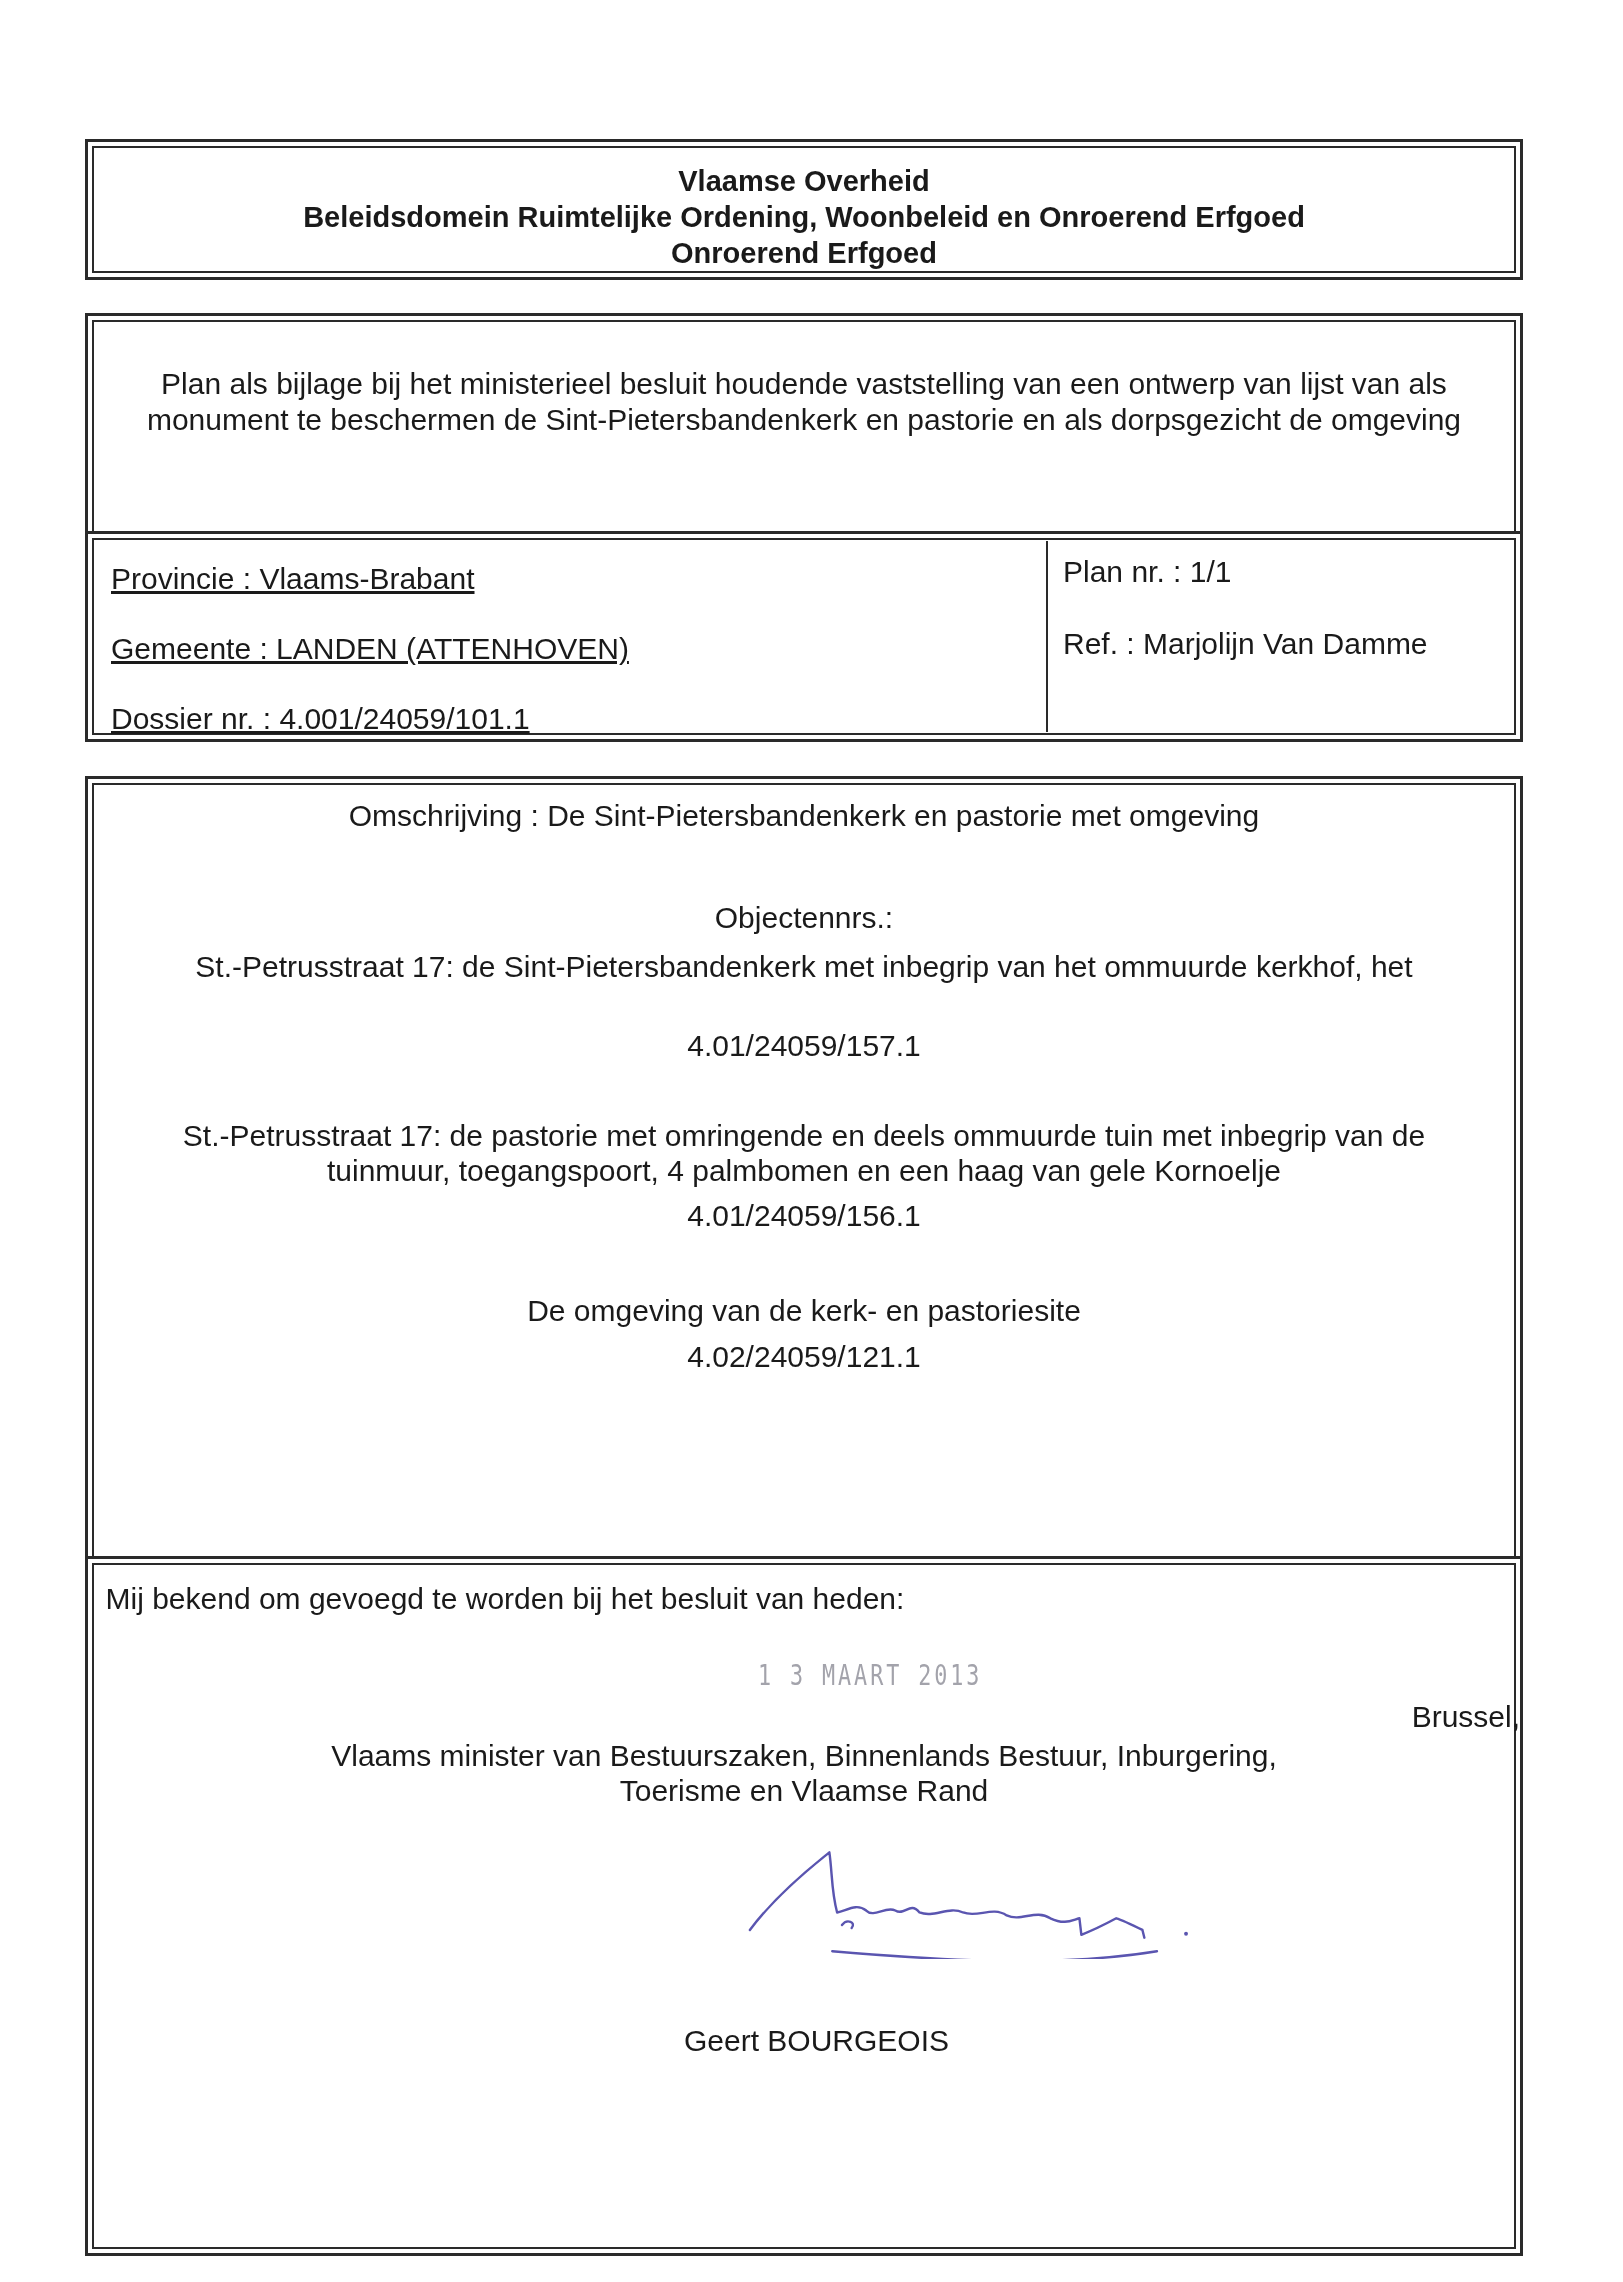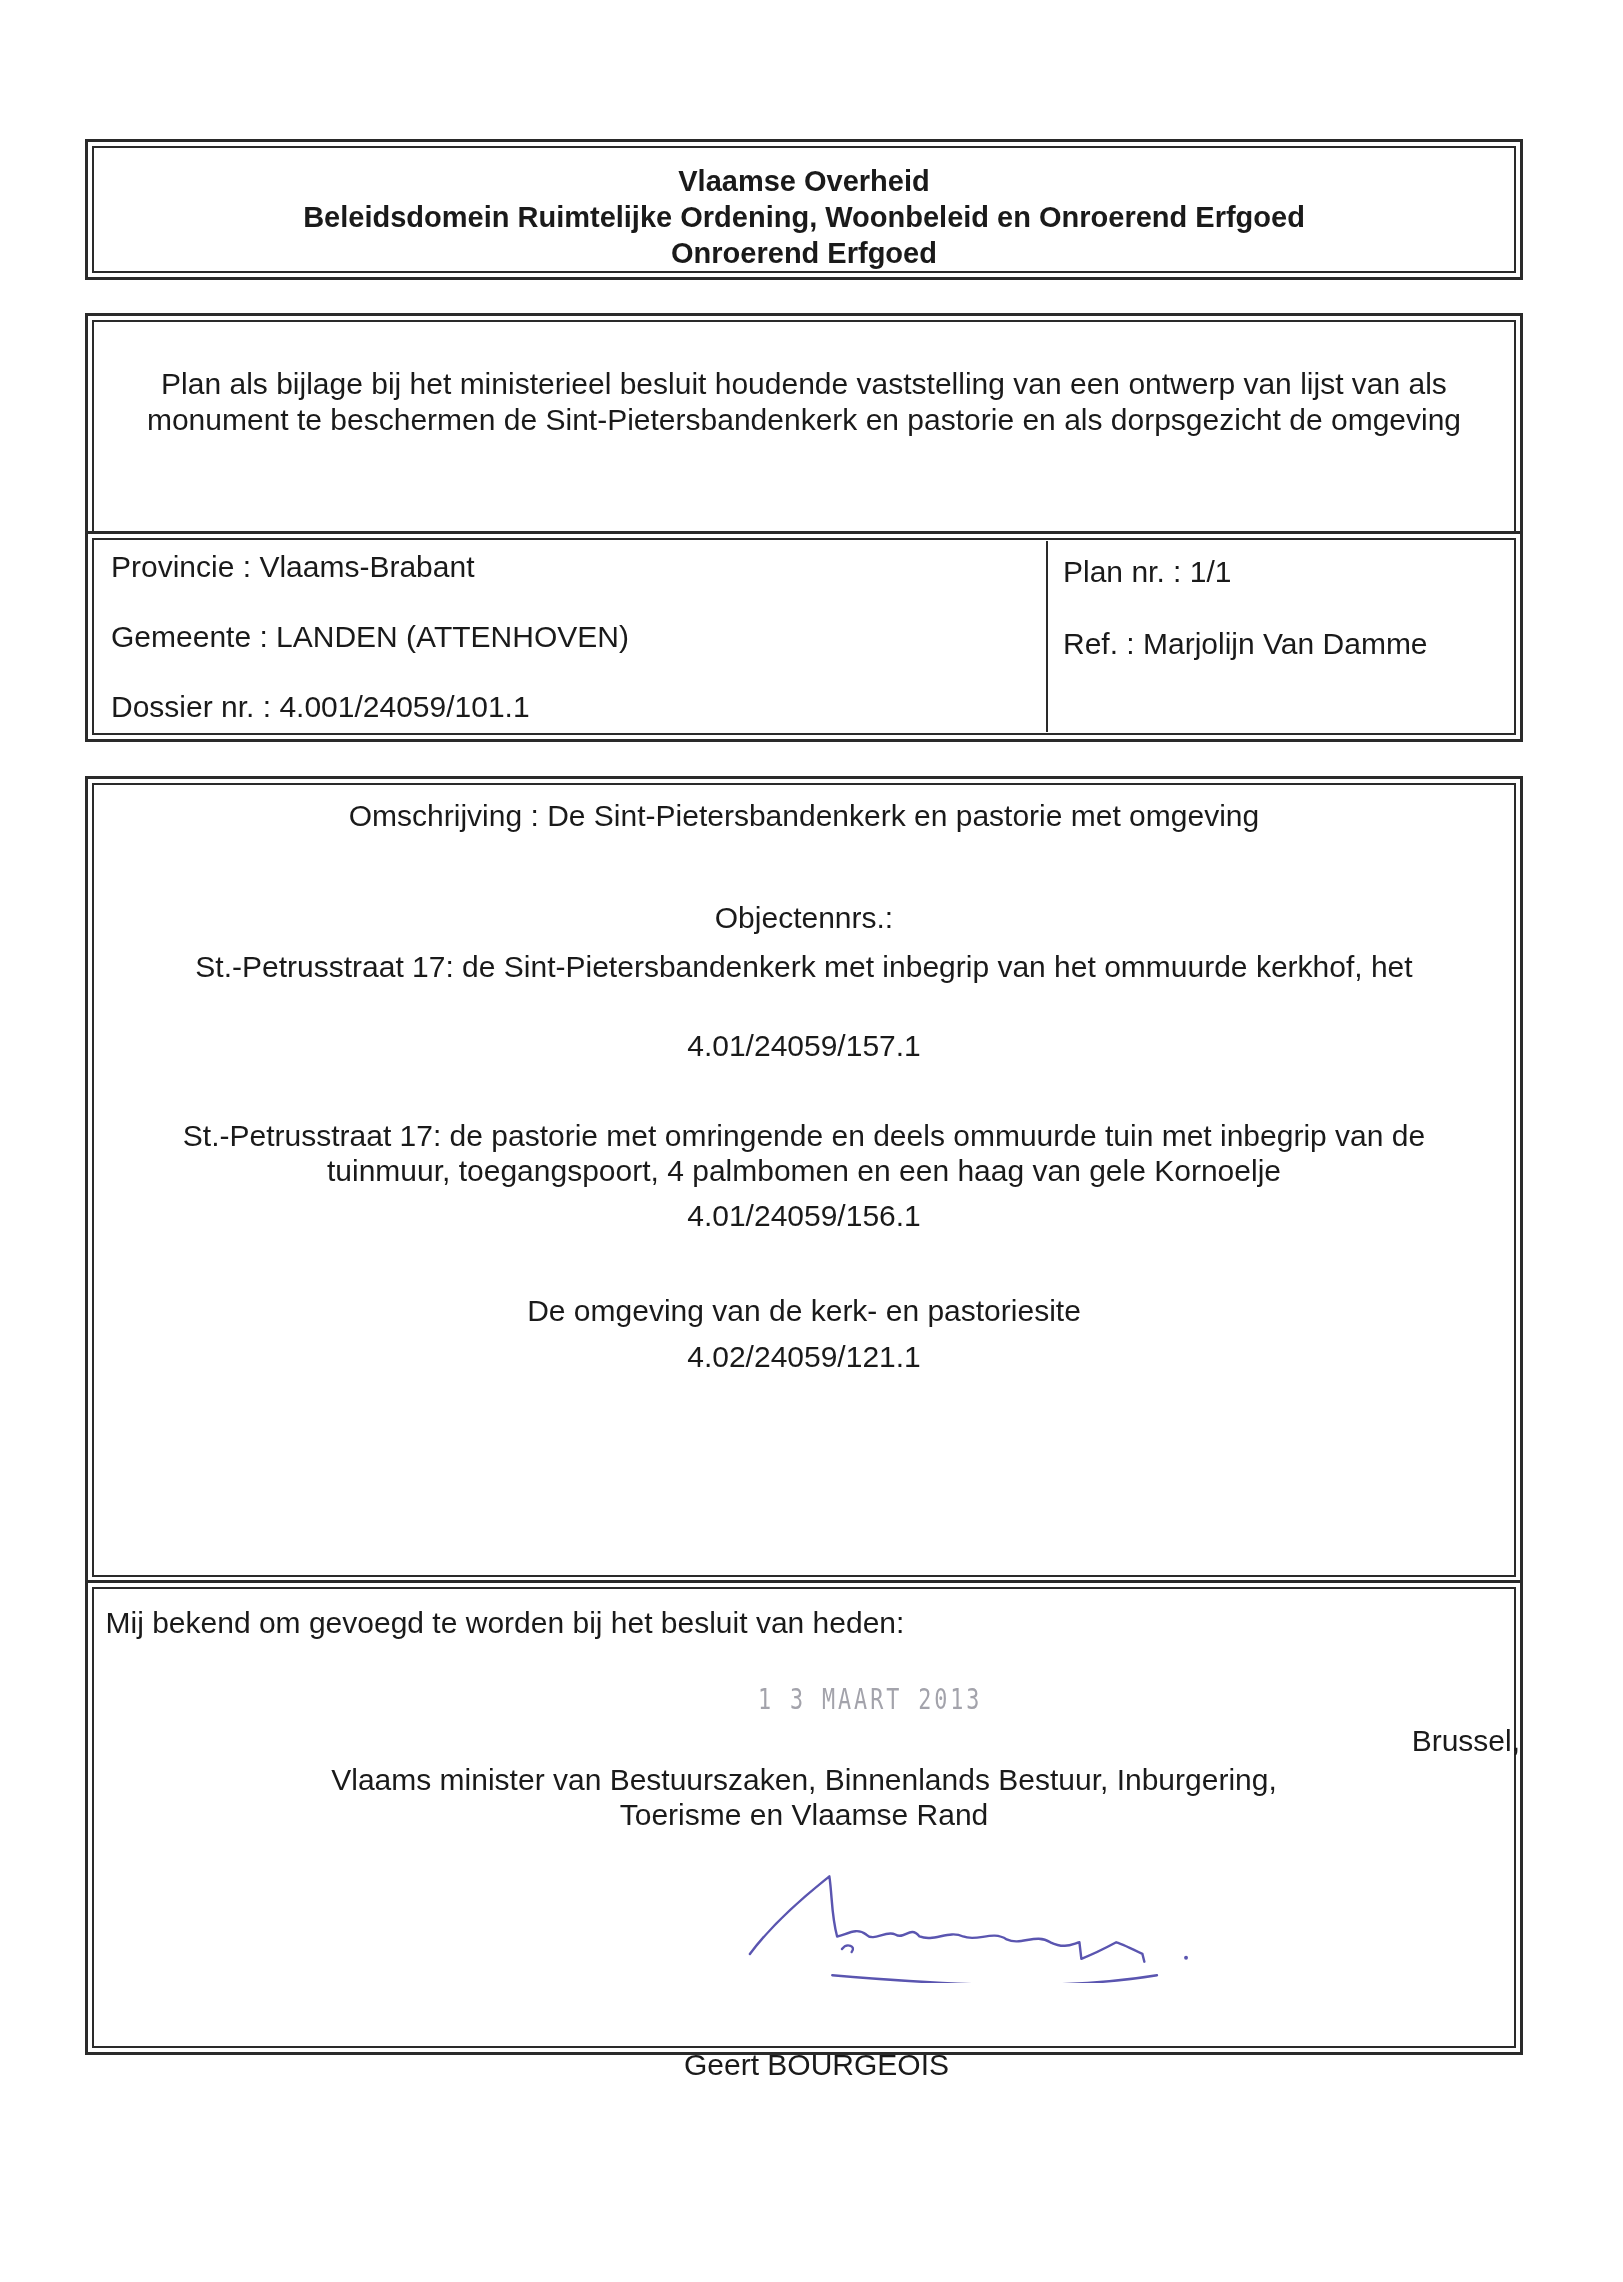--- a/index.html
+++ b/index.html
@@ -18,27 +18,27 @@
   .center { text-align: center; }
   .t { position: absolute; left: 0; right: 0; font-size: 30px; line-height: 37px; }
 
   #box-header { top: 139px; height: 141px; }
   #box-header .hdr { font-weight: bold; font-size: 29px; line-height: 36px; }
 
   #box-plan { top: 313px; height: 230px; }
 
   #box-meta { top: 531px; height: 211px; }
   #box-meta .divider { position: absolute; left: 958px; top: 6.8px; bottom: 6.8px; width: 1.9px; background: #2a2a2a; }
-  #box-meta .left { position: absolute; left: 23px; top: 14px; }
+  #box-meta .left { position: absolute; left: 23px; top: 26px; text-decoration: underline; }
   #box-meta .right { position: absolute; left: 975px; top: 19.4px; }
   #box-meta .row { font-size: 30px; line-height: 37px; }
 
   #box-desc { top: 776px; height: 808px; }
 
-  #box-sign { top: 1556px; height: 475px; margin-top: 24px; }
+  #box-sign { top: 1556px; height: 700px; }
 
   .stamp {
     position: absolute; left: 670px; top: 99px;
     font-family: "DejaVu Sans Mono", monospace; font-size: 29px; color: #a3a3ab;
     letter-spacing: 3.9px; transform: scaleX(0.75); transform-origin: left;
   }
   .signature { position: absolute; left: 623px; top: 274px; }
 </style>
 </head>
 <body>

